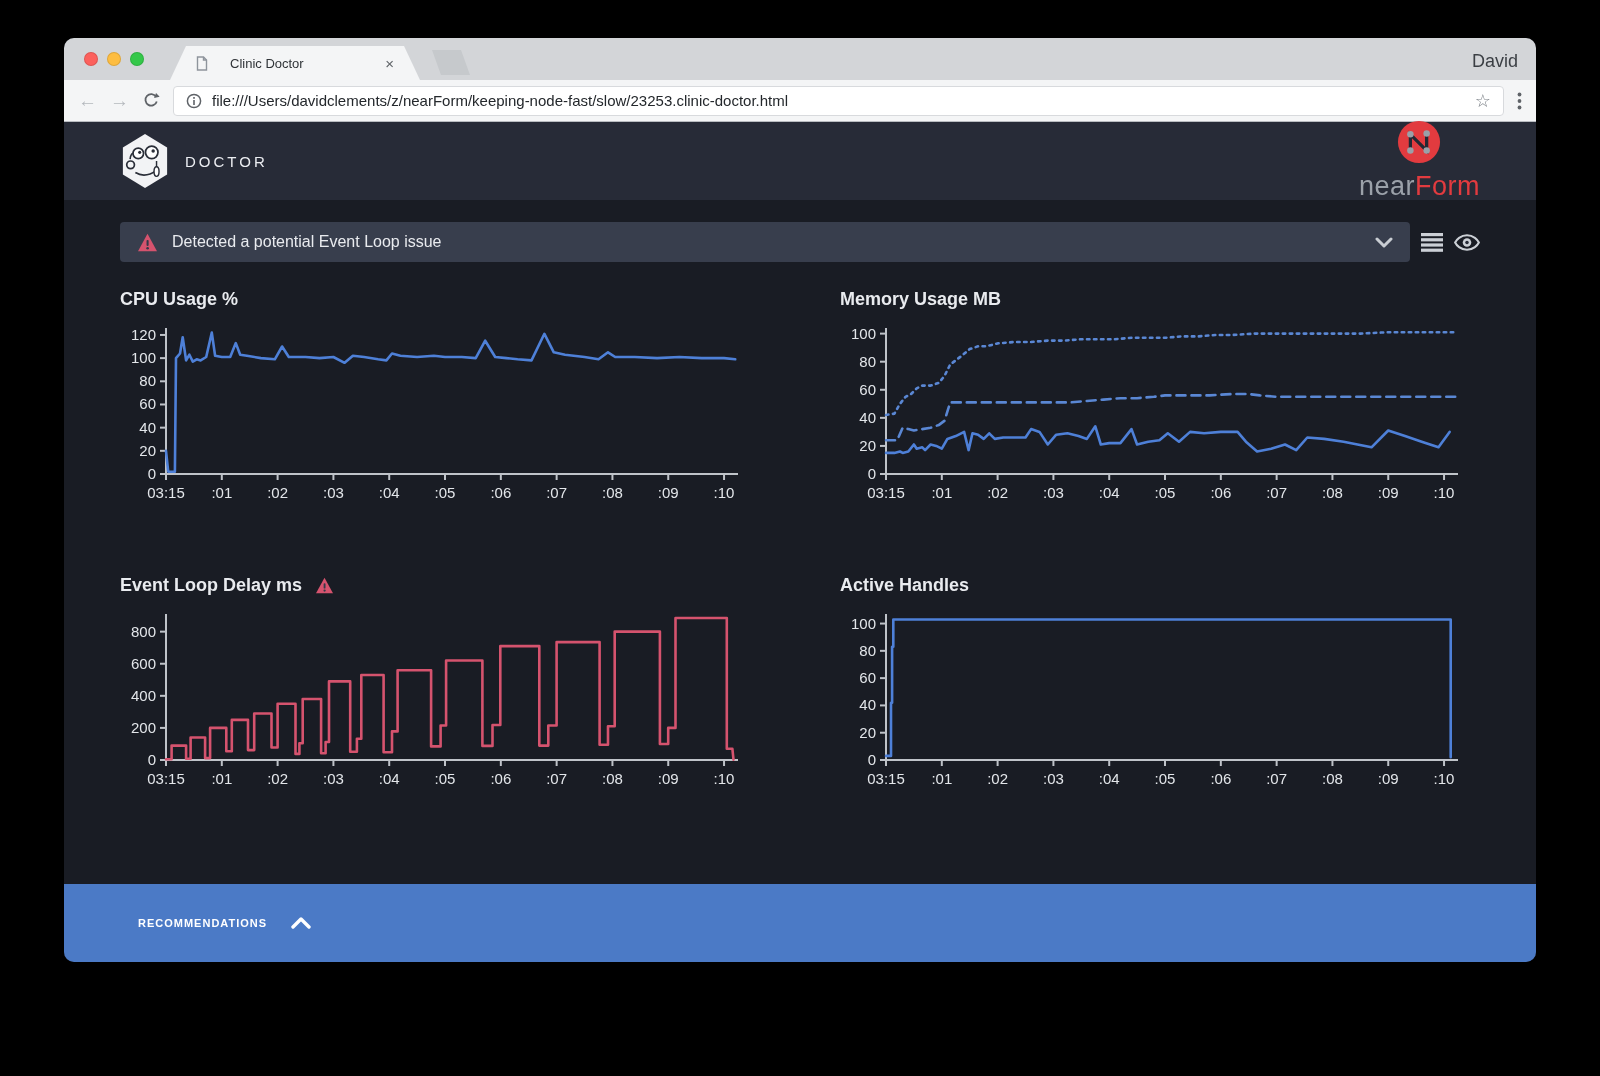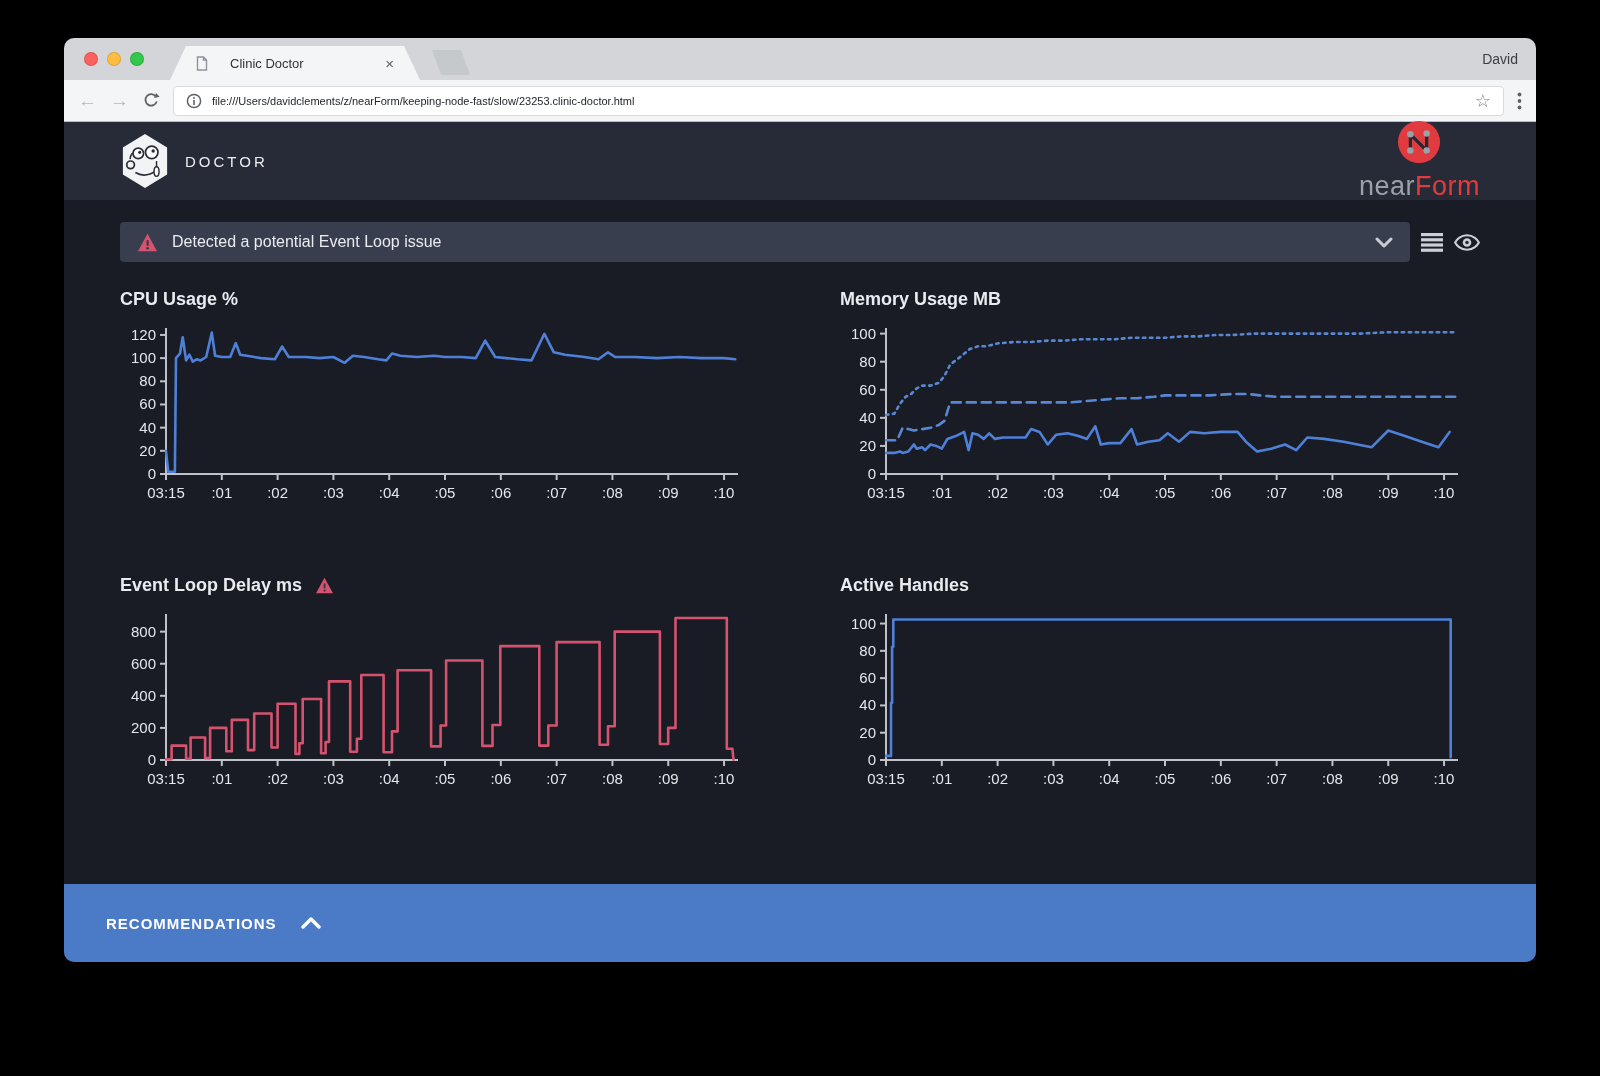--- a/index.html
+++ b/index.html
@@ -12,28 +12,28 @@
   .traffic{position:absolute;left:20px;top:14px;display:flex;gap:9px;}
   .light{width:14px;height:14px;border-radius:50%;box-shadow:inset 0 0 0 1px rgba(0,0,0,.12);}
   .light.red{background:#fc615d}.light.yellow{background:#fdbd41}.light.green{background:#34c84a}
   .tab{position:absolute;left:106px;top:8px;width:250px;height:34px;background:#f4f5f6;
        clip-path:polygon(16px 0,calc(100% - 16px) 0,100% 100%,0 100%);
        display:flex;align-items:center;padding:0 26px;gap:22px;box-sizing:border-box;}
   .tab-title{font-size:13px;color:#2f3337;flex:1;white-space:nowrap;}
   .tab-close{color:#5f6368;font-size:15px;line-height:1;}
   .newtab{position:absolute;left:368px;top:12px;width:38px;height:25px;background:#c6c9cc;
           clip-path:polygon(0 0,calc(100% - 9px) 0,100% 100%,9px 100%);}
-  .profile{position:absolute;right:18px;top:13px;font-size:14px;color:#3b3f44;}
+  .profile{position:absolute;right:18px;top:13px;font-size:18px;color:#3b3f44;}
 
   .urlrow{height:42px;background:#f4f5f6;display:flex;align-items:center;padding:0 14px;gap:13px;
           border-bottom:1px solid #b9bcc0;flex:none;box-sizing:border-box;}
   .navbtn{font-size:19px;color:#b4b8bd;line-height:1;}
   .urlfield{flex:1;height:30px;background:#fff;border:1px solid #d8dadd;border-radius:4px;
             display:flex;align-items:center;padding:0 12px;gap:10px;box-sizing:border-box;min-width:0;}
-  .url-text{font-size:11px;color:#24282c;flex:1;white-space:nowrap;overflow:hidden;}
+  .url-text{font-size:15px;color:#24282c;flex:1;white-space:nowrap;overflow:hidden;}
   .star{color:#7d8288;font-size:18px;line-height:1;}
 
   
   .app{flex:1;display:flex;flex-direction:column;background:#191c24;min-height:0;}
   .appheader{height:78px;background:#272b37;display:flex;align-items:center;padding:0 56px;flex:none;}
   .doctor-wrap{display:flex;align-items:center;gap:15px;}
   .app-title{color:#eceef2;font-size:15px;letter-spacing:3px;font-weight:500;}
   .brand{margin-left:auto;display:flex;align-items:center;gap:7px;flex-direction:column;}
   .brand-text{font-size:27px;letter-spacing:.5px;}
   .brand-near{color:#9ba1a9}.brand-form{color:#e23b3f}
@@ -44,21 +44,21 @@
   .alert-msg{color:#e9ebef;font-size:16px;flex:1;}
   .iconbtn{display:flex;align-items:center;}
 
   .charts{display:grid;grid-template-columns:620px 620px;column-gap:100px;row-gap:54px;
           padding:24px 56px 0;flex:none;}
   .chart-title-row{display:flex;align-items:center;gap:13px;height:26px;margin-bottom:10px;font-weight:bold;}
   .chart-title{color:#e9ebef;font-size:18px;}
 
   .footer{margin-top:auto;height:78px;background:#4b7ac6;display:flex;align-items:center;
           padding:0 42px;gap:24px;flex:none;}
-  .footer-label{color:#ffffff;font-size:15px;font-weight:bold;letter-spacing:1px;}
+  .footer-label{color:#ffffff;font-size:11px;font-weight:bold;letter-spacing:1px;margin-left:32px;}
 </style>
 </head>
 <body>
 
 <div class="screen">
   <div class="window">
 
     <div class="tabstrip">
       <div class="traffic">
         <span class="light red"></span>

